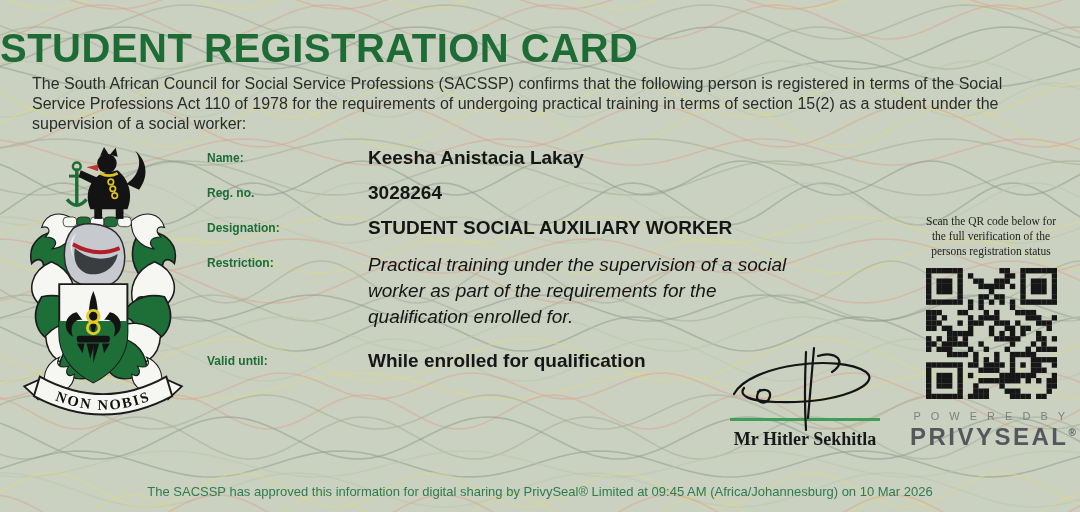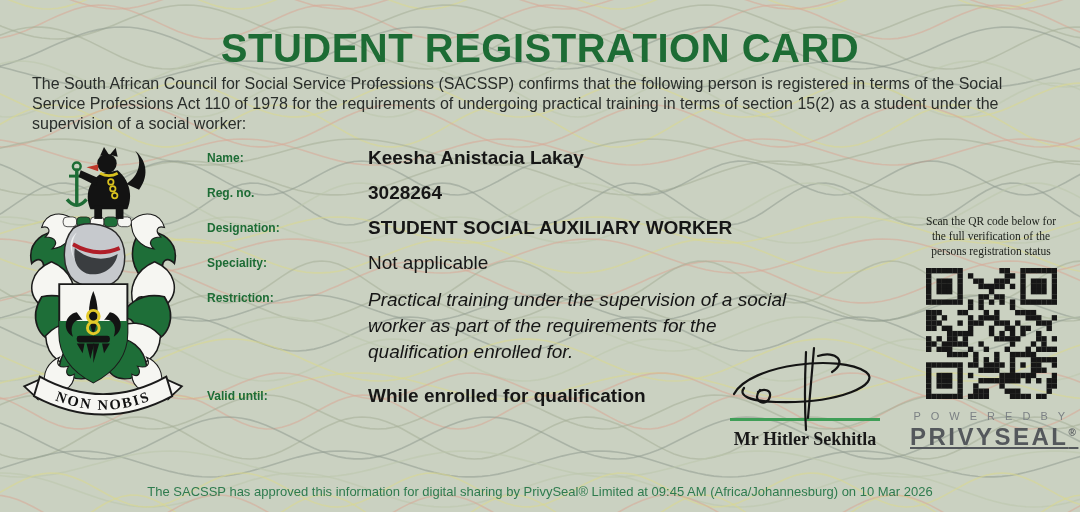--- a/index.html
+++ b/index.html
@@ -4,21 +4,21 @@
 <style>
   html,body{margin:0;padding:0;background:#888;}
   .card{
     position:relative;width:1080px;height:512px;overflow:hidden;
     background:#cad1c1;font-family:"Liberation Sans",sans-serif;
   }
   .bg-waves{position:absolute;inset:0;z-index:0;}
   .layer{position:absolute;z-index:1;}
 
   .title{
-    left:0;right:0;top:26px;text-align:center;
+    left:0;right:0;top:26px;text-align:left;
     font-size:40px;font-weight:bold;letter-spacing:.5px;color:#1d6c35;
   }
   .intro{
     left:32px;right:32px;top:74px;
     font-size:16px;line-height:20px;color:#2a2e2b;
   }
   .crest{left:12px;top:143px;width:186px;height:292px;}
 
   .fields{left:207px;top:147px;width:585px;}
   .frow{display:flex;margin-bottom:13px;min-height:22px;}
@@ -31,21 +31,21 @@
   .sigblock{left:695px;top:346px;width:220px;text-align:center;}
   .sig-svg{display:block;margin:0 auto -14px auto;}
   .sig-line{width:150px;height:0;border-top:3px solid #3f9e57;margin:0 auto 8px auto;}
   .sig-name{font-family:"Liberation Serif",serif;font-weight:bold;font-size:18px;color:#181818;}
   .sig-role{font-family:"Liberation Serif",serif;font-weight:bold;font-size:17px;color:#181818;margin-top:8px;letter-spacing:.5px;}
 
   .qrblock{left:910px;top:214px;width:162px;text-align:center;}
   .qr-instruction{font-size:11.5px;line-height:15px;color:#20241f;font-family:Liberation Serif, serif;}
   .qr-code{margin-top:9px;}
   .powered{font-size:11px;letter-spacing:3.5px;color:#7b8084;margin-top:7px;}
-  .brand{font-size:24px;font-weight:600;letter-spacing:2.5px;color:#54585c;margin-top:1px;text-decoration:underline;}
+  .brand{font-size:24px;font-weight:600;letter-spacing:2.5px;color:#54585c;margin-top:1px;}
   .brand sup{font-size:10px;}
 
   .footer{left:0;right:0;bottom:13px;text-align:center;font-size:13px;color:#2e7b4e;}
 </style>
 </head>
 <body>
 
 <div class="card">
 
   <svg class="bg-waves" id="waves" width="1080" height="512" viewBox="0 0 1080 512">
@@ -187,24 +187,20 @@
       <span class="flabel">Name:</span>
       <span class="fvalue v-bold">Keesha Anistacia Lakay</span>
     </div>
     <div class="frow">
       <span class="flabel">Reg. no.</span>
       <span class="fvalue v-bold">3028264</span>
     </div>
     <div class="frow">
       <span class="flabel">Designation:</span>
       <span class="fvalue v-bold">STUDENT SOCIAL AUXILIARY WORKER</span>
-    </div>
-    <div class="frow">
-      <span class="flabel">Speciality:</span>
-      <span class="fvalue">Not applicable</span>
     </div>
     <div class="frow frow-restriction">
       <span class="flabel">Restriction:</span>
       <span class="fvalue">Practical training under the supervision of a social worker as part of the requirements for the qualification enrolled for.</span>
     </div>
     <div class="frow frow-valid">
       <span class="flabel">Valid until:</span>
       <span class="fvalue v-bold">While enrolled for qualification</span>
     </div>
   </div>

